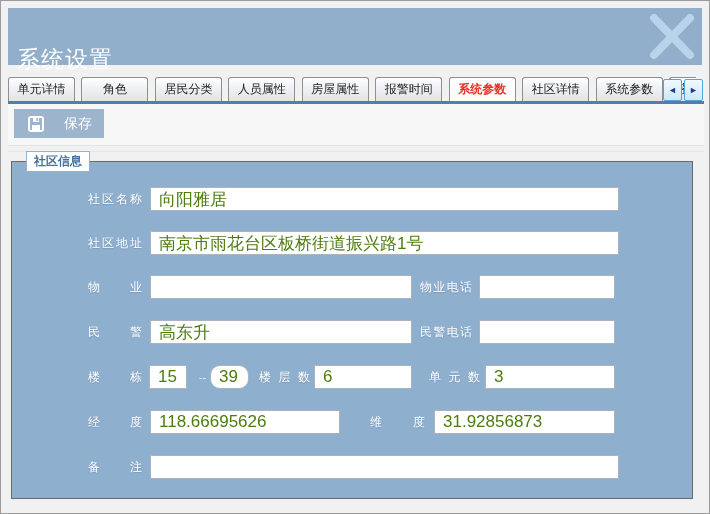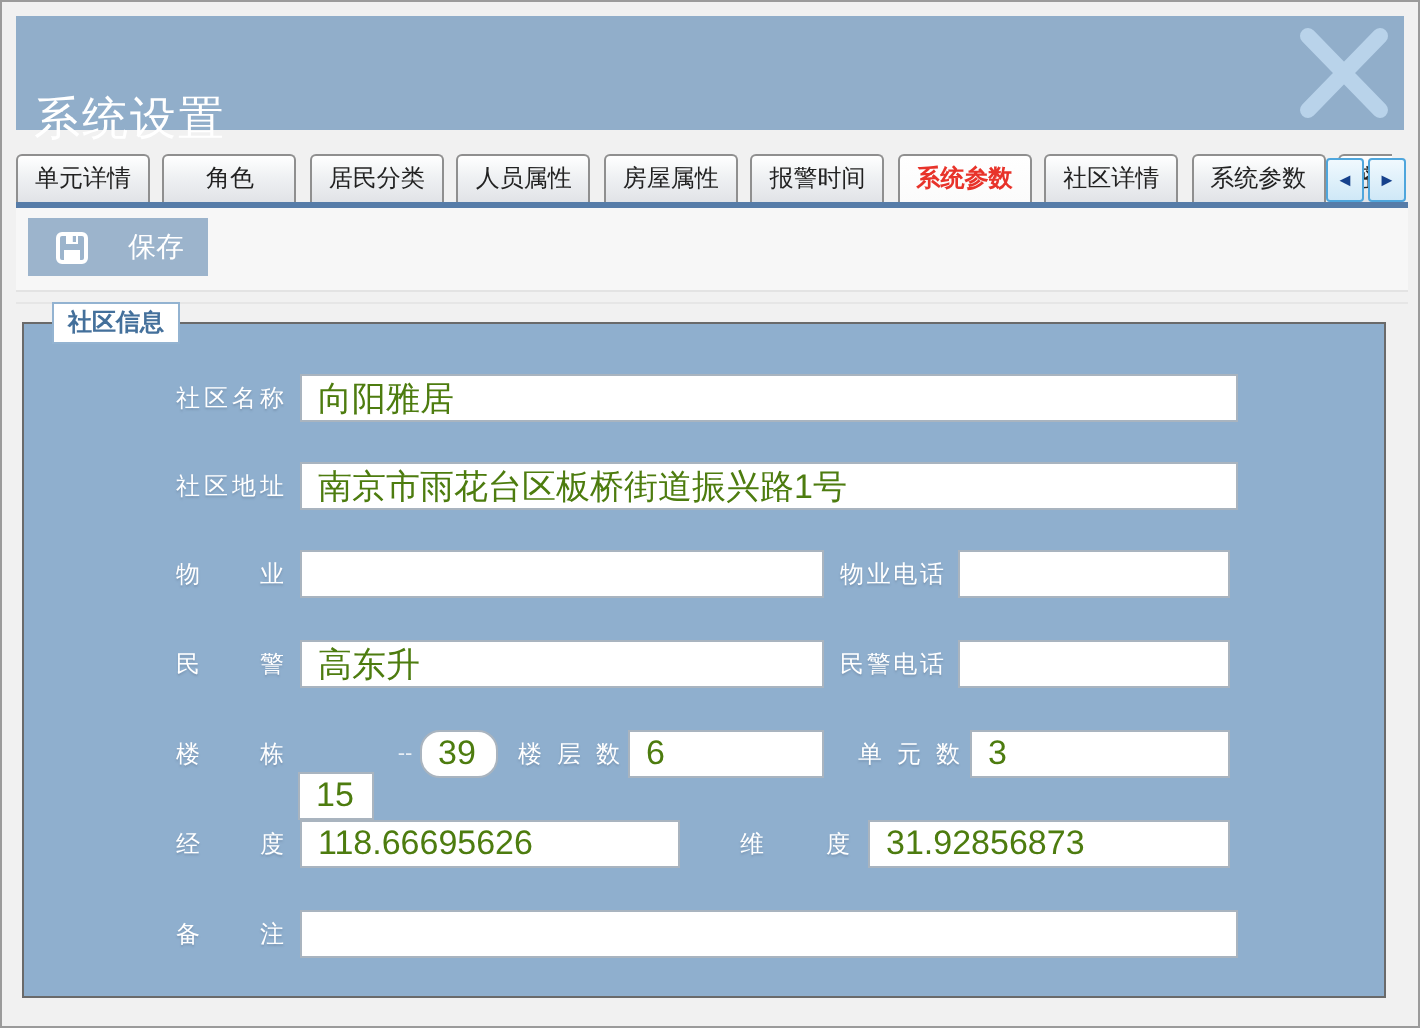--- a/index.html
+++ b/index.html
@@ -167,21 +167,21 @@
     <input class="txt in-col1 r3" type="text" style="">
     <div class="field-label lab2 r3">物业电话</div>
     <input class="txt in-col2 r3" type="text" style="">
 
     <div class="field-label lab1 r4">民警</div>
     <input class="txt in-col1 r4" type="text" value="高东升" style="">
     <div class="field-label lab2 r4">民警电话</div>
     <input class="txt in-col2 r4" type="text" style="">
 
     <div class="field-label lab1 r5">楼栋</div>
-    <input class="txt r5" style="left: 137px; width: 38px; margin-top: 21px;" type="text" value="15">
+    <input class="txt r5" style="left: 137px; width: 38px;" type="text" value="15">
     <div class="range-sep r5" style="left:183px;width:15px;">--</div>
     <input class="txt r5" style="left: 198px; width: 39px; border-radius: 10px;" type="text" value="39">
     <div class="field-label r5" style="left:247px;width:51px;">楼层数</div>
     <input class="txt r5" style="left: 302px; width: 98px;" type="text" value="6">
     <div class="field-label r5" style="left:417px;width:51px;">单元数</div>
     <input class="txt r5" style="left: 473px; width: 130px;" type="text" value="3">
 
     <div class="field-label lab1 r6">经度</div>
     <input class="txt r6" style="left: 138px; width: 190px;" type="text" value="118.66695626">
     <div class="field-label r6" style="left:358px;width:55px;">维度</div>

